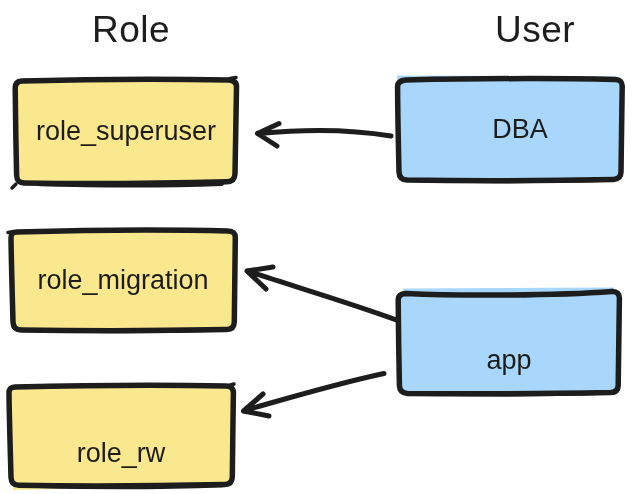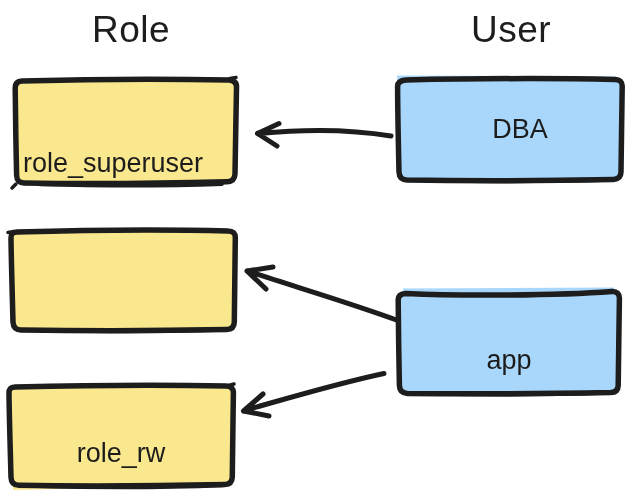--- a/index.html
+++ b/index.html
@@ -25,32 +25,32 @@
     display: flex;
     align-items: center;
     justify-content: center;
     font-size: 37px;
     font-weight: 400;
     color: #1d1d1d;
     letter-spacing: 0.5px;
     user-select: none;
   }
   .hdr-role { left: 56px; top: 8px; width: 150px; height: 44px; text-align: center; }
-  .hdr-user { left: 436px; top: 8px; width: 150px; height: 44px; }
+  .hdr-user { left: 460px; top: 8px; width: 150px; height: 44px; }
   .boxlabel {
     position: absolute;
     display: flex;
     align-items: center;
     justify-content: center;
     font-size: 27px;
     font-weight: 400;
     color: #1c1c1c;
     user-select: none;
   }
-  .lbl-superuser { left: 2px;  top: 78px;  width: 222px; height: 106px; margin-top: 32px; }
+  .lbl-superuser { left: 15px;  top: 78px;  width: 222px; height: 106px; }
   .lbl-migration { left: 11px;  top: 230px; width: 224px; height: 100px; }
   .lbl-rw        { left: 9px;   top: 403px; width: 224px; height: 100px; }
   .lbl-dba       { left: 408px; top: 78px;  width: 224px; height: 102px; }
   .lbl-app       { left: 398px; top: 309px; width: 222px; height: 102px; }
 </style>
 </head>
 <body>
 
 <div class="canvas">
 
@@ -119,19 +119,20 @@
                M 243.5,411 L 269,416"></path>
     </g>
   </svg>
 
   <div class="hdr hdr-role">Role</div>
 
   <div class="hdr hdr-user">User</div>
 
   <div class="boxlabel lbl-superuser">role_superuser</div>
 
+  <div class="boxlabel lbl-migration">role_migration</div>
 
   <div class="boxlabel lbl-rw">role_rw</div>
 
   <div class="boxlabel lbl-dba">DBA</div>
 
   <div class="boxlabel lbl-app">app</div>
 </div>
 
 </body></html>

